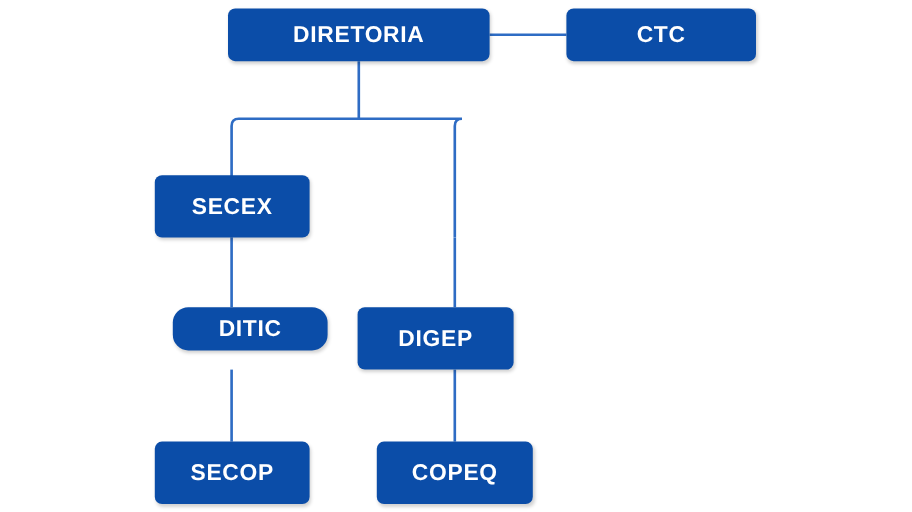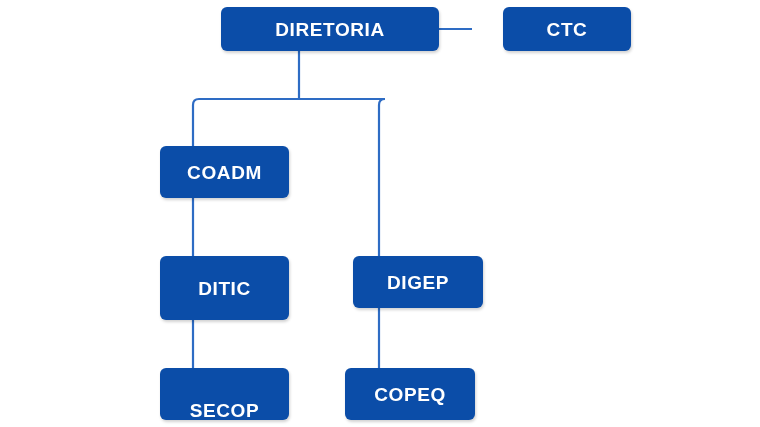--- a/index.html
+++ b/index.html
@@ -29,39 +29,38 @@
   .node {
     position: absolute;
     display: flex;
     align-items: center;
     justify-content: center;
     border-radius: 6px;
     box-sizing: border-box;
     background: #0B4DA8;
     box-shadow: 1px 2px 3px rgba(0,0,0,0.18);
     z-index: 2;
-    margin-left: 31px;
   }
   .node-label {
     color: #ffffff;
     font-family: "Liberation Sans", sans-serif;
     font-weight: bold;
     font-size: 19px;
     letter-spacing: 0.6px;
     line-height: 1;
     white-space: nowrap;
     text-align: center;
   }
   .node-diretoria { left: 190px; top: 7px;   width: 218px; height: 44px; }
-  .node-ctc       { left: 472px; top: 7px;   width: 128px; height: 44px; }
+  .node-ctc       { left: 472px; top: 7px;   width: 158px; height: 44px; }
   .node-coadm     { left: 129px; top: 146px; width: 129px; height: 52px; }
   .node-copeq     { left: 314px; top: 146px; width: 130px; height: 52px; }
-  .node-ditic     { left: 129px; top: 256px; width: 129px; height: 64px; }
-  .node-digep     { left: 322px; top: 256px; width: 130px; height: 52px; }
-  .node-secop     { left: 129px; top: 368px; width: 129px; height: 52px; align-items: flex-end; }
+  .node-ditic     { left: 144px; top: 256px; width: 129px; height: 36px; border-radius: 13px; }
+  .node-digep     { left: 298px; top: 256px; width: 130px; height: 52px; }
+  .node-secop     { left: 129px; top: 368px; width: 129px; height: 52px; }
   .node-secex     { left: 314px; top: 368px; width: 130px; height: 52px; }
 </style>
 </head>
 <body>
 
 <div id="org-canvas">
 
   <svg id="connector-layer" viewBox="0 0 760 427" width="760" height="427" xmlns="http://www.w3.org/2000/svg">
     <g fill="none" stroke="#2E6CC4" stroke-width="2.2" stroke-linecap="butt">
       <path d="M408,29 L472,29"></path>
@@ -76,21 +75,21 @@
 
   <div class="node node-diretoria">
     <span class="node-label">DIRETORIA</span>
   </div>
 
   <div class="node node-ctc">
     <span class="node-label">CTC</span>
   </div>
 
   <div class="node node-coadm">
-    <span class="node-label">COADM</span>
+    <span class="node-label">SECEX</span>
   </div>
 
 
   <div class="node node-ditic">
     <span class="node-label">DITIC</span>
   </div>
 
   <div class="node node-digep">
     <span class="node-label">DIGEP</span>
   </div>

